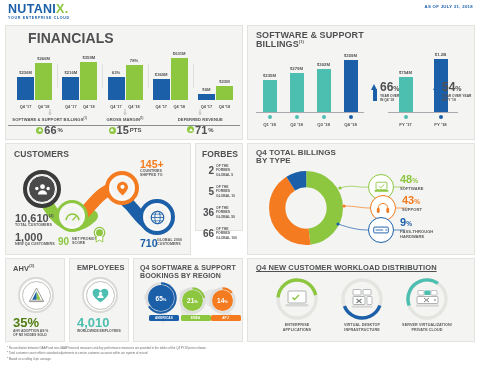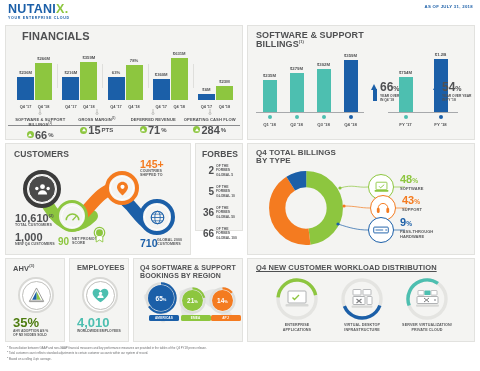--- a/index.html
+++ b/index.html
@@ -22,21 +22,21 @@
   .hdr-right{position:absolute;right:7px;top:3px;text-align:right;}
   .hdr-title{font-weight:bold;font-size:11px;color:#1B5FA8;letter-spacing:0.2px;line-height:11px;}
   .hdr-date{font-weight:bold;font-size:4.3px;color:#1B5FA8;letter-spacing:0.3px;margin-top:1px;}
 
   
   .panel{position:absolute;background:#F4F4F2;border:0.5px solid #E2E2DF;box-sizing:border-box;}
   .ptitle{font-weight:bold;color:#4F5052;letter-spacing:0.1px;line-height:1.05;}
 
   
   #financials{left:5px;top:25px;width:238px;height:115px;}
-  #financials .ptitle{position:absolute;left:16px;top:5px;font-size:11px;}
+  #financials .ptitle{position:absolute;left:22px;top:5px;font-size:14px;}
   .fin-groups{position:absolute;left:6px;top:18px;width:226px;height:70px;display:flex;}
   .fin-g{flex:1;position:relative;}
   .fin-bars{position:absolute;left:0;bottom:14px;width:100%;height:48px;display:flex;justify-content:center;align-items:flex-end;gap:1px;}
   .fbar{width:17px;position:relative;}
   .fbar.blue{background:#1B5FA8;}
   .fbar.green{background:#8DC63F;}
   .fbar .bl{position:absolute;left:50%;transform:translateX(-50%);top:-7px;font-size:4.2px;font-weight:bold;color:#4F5052;white-space:nowrap;}
   .fin-axis{position:absolute;left:2px;right:2px;bottom:13px;height:1px;background:#8B8C8E;}
   .fin-xl{position:absolute;left:0;bottom:5px;width:100%;display:flex;justify-content:center;gap:1px;}
   .fin-xl span{width:17px;text-align:center;font-size:3.9px;font-weight:bold;color:#4F5052;}
@@ -245,30 +245,20 @@
         <div class="fin-m">
           <div class="tick"></div>
           <div class="dotk"></div>
           <div class="mlab">DEFERRED REVENUE</div>
           <div class="mval">
             <span class="upico"></span>
             <span>71</span>
             <span class="unit">%</span>
           </div>
         </div>
-        <div class="fin-m">
-          <div class="tick"></div>
-          <div class="dotk"></div>
-          <div class="mlab">OPERATING CASH FLOW</div>
-          <div class="mval">
-            <span class="upico"></span>
-            <span>284</span>
-            <span class="unit">%</span>
-          </div>
-        </div>
       </div>
   </div>
 
   <div class="panel" id="billings">
     <div class="ptitle">
       <span>SOFTWARE &amp; SUPPORT</span><br>
       <span>BILLINGS</span><sup style="font-size:4px">(1)</sup>
     </div>
     <div class="bill-left">
       <div class="bset" id="bq-bars">

